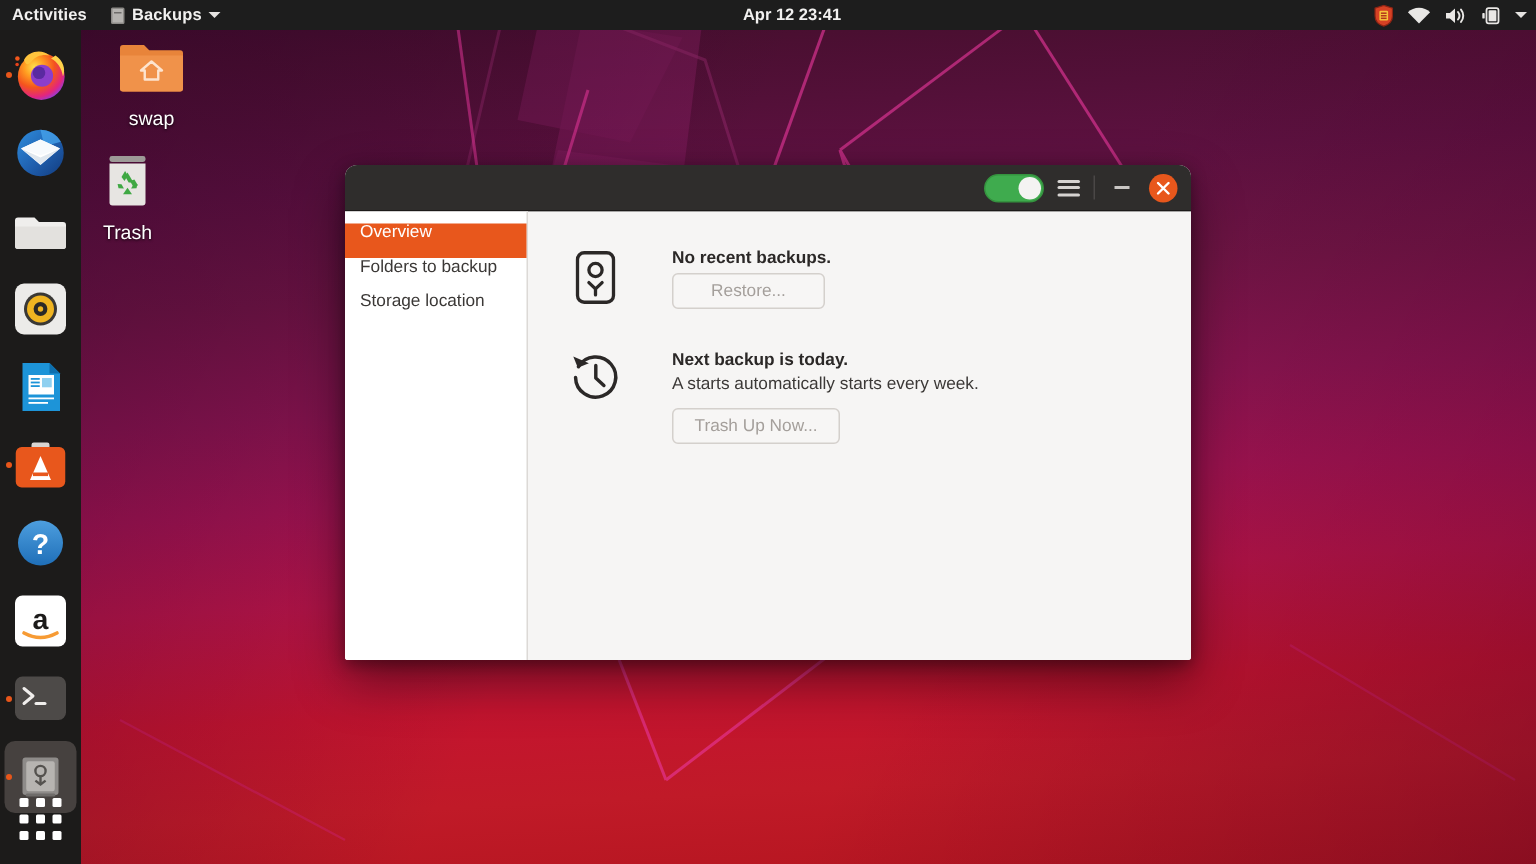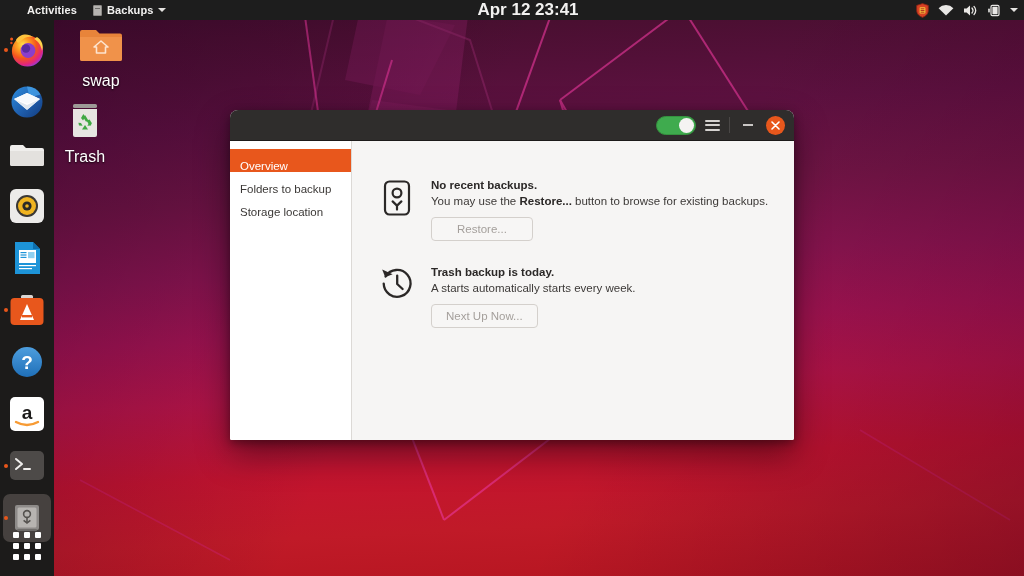--- a/index.html
+++ b/index.html
@@ -25,21 +25,21 @@
     position: absolute; inset: 0;
     background: linear-gradient(115deg, rgba(40,0,35,.40) 0%, rgba(0,0,0,0) 42%, rgba(0,0,0,0) 62%, rgba(60,0,35,.35) 100%);
   }
   #wallpaper svg { position: absolute; left: 0; top: 0; }
 
   
   #topbar {
     position: absolute; left: 0; top: 0; width: 1024px; height: 20px;
     background: #1d1d1d; color: #e8e6e3;
     font-size: 11px; z-index: 40;
-    display: flex; align-items: center; padding-left: 19px;
+    display: flex; align-items: center;
   }
   #topbar .tb-left { display: flex; align-items: center; height: 20px; }
   .tb-item {
     display: flex; align-items: center; gap: 5px;
     padding: 0 8px; height: 20px; font-weight: bold;
     color: #f2f1f0; letter-spacing: .1px;
   }
   .tb-appicon {
     width: 9px; height: 11px; background: #b5b3b0;
     border: 1px solid #8d8b88; border-radius: 1px;
@@ -47,21 +47,21 @@
   }
   .tb-appicon::after {
     content:""; position:absolute; left:1px; top:2px; right:1px; height:1px; background:#6e6c6a;
   }
   .caret-down {
     width: 0; height: 0; border-left: 4px solid transparent;
     border-right: 4px solid transparent; border-top: 4px solid #e5e3e1;
   }
   #tb-clock {
     position: absolute; left: 0; right: 0; text-align: center;
-    font-size: 17px; font-weight: bold; color: #f2f1f0;
+    font-size: 11px; font-weight: bold; color: #f2f1f0;
     pointer-events: none;
     margin-left: 32px;
   }
   #tb-right {
     position: absolute; right: 6px; top: 0; height: 20px;
     display: flex; align-items: center; gap: 9px;
   }
 
   
   #dock {
@@ -85,21 +85,21 @@
     position: absolute; bottom: 10px; left: 50%; transform: translateX(-50%);
     width: 40px; height: 40px; display: grid;
     grid-template-columns: repeat(3, 6px); grid-template-rows: repeat(3, 6px);
     gap: 5px; align-content: center; justify-content: center;
   }
   #appgrid i { display:block; width:6px; height:6px; background:#fff; border-radius:1px; }
 
   
   .desk-icon {
     position: absolute; width: 72px; text-align: center; z-index: 10;
-    color: #fff; font-size: 16px;
+    color: #fff; font-size: 13px;
   }
   .desk-icon .lbl {
     display:inline-block; margin-top:3px; padding:1px 4px; border-radius:2px;
     text-shadow: 0 1px 2px rgba(0,0,0,.85);
   }
 
   
   #window {
     position: absolute; left: 230px; top: 110px; width: 564px; height: 330px;
     z-index: 20;
@@ -138,27 +138,27 @@
     display:flex; align-items:center; justify-content:center;
   }
 
   #winbody { flex: 1 1 auto; display: flex; background: #f6f5f4; }
   #sidebar {
     width: 122px; flex: 0 0 122px; background: #ffffff;
     border-right: 1px solid #dcd9d6;
     padding-top: 8px;
   }
   .side-item {
-    height: 23px; display: flex; align-items: flex-end;
+    height: 23px; display: flex; align-items: flex-start;
     padding: 0 0 0 10px; font-size: 11.5px; color: #3b3836;
   }
   .side-item.selected { background: #e8571c; color: #fff; }
 
   #content { flex: 1 1 auto; padding: 24px 0 0 28px; }
-  .row { display: flex; gap: 15px; margin-bottom: 24px; margin-top: 13px; }
+  .row { display: flex; gap: 32px; margin-bottom: 24px; }
   .row-icon { width: 36px; flex: 0 0 36px; padding-top: 1px; }
   .row-body { padding-top: 1px; }
   .row-title { font-size: 11.5px; font-weight: bold; color: #2b2827; margin-bottom: 4px; }
   .row-desc { font-size: 11.5px; color: #3c3937; margin-bottom: 10px; }
   .row-desc b { font-weight: bold; color: #2b2827; }
   .btn {
     display: inline-block; min-width: 102px; text-align: center;
     padding: 5px 14px; font-size: 11.5px;
     border: 1px solid #d4d0cc; border-radius: 4px;
     background: #f7f6f5; color: #a49f9b;
@@ -438,37 +438,34 @@
         <div class="row-icon">
           <svg width="34" height="38" viewBox="0 0 34 38">
             <rect x="5" y="2.5" width="24" height="33" rx="4.5" fill="none" stroke="#2b2827" stroke-width="2.2"></rect>
             <circle cx="17" cy="14" r="4.4" fill="none" stroke="#2b2827" stroke-width="2.2"></circle>
             <path d="M12.6 22.4 L17 26.6 L21.4 22.4" fill="none" stroke="#2b2827" stroke-width="2.2" stroke-linecap="round" stroke-linejoin="round"></path>
             <path d="M17 26.6 V30.6" stroke="#2b2827" stroke-width="2.2" stroke-linecap="round"></path>
           </svg>
         </div>
         <div class="row-body">
           <div class="row-title">No recent backups.</div>
-          <div class="row-desc">
-            <span>You may use the </span><b>Restore...</b><span> button to browse for existing backups.</span>
-          </div>
           <span class="btn">Restore...</span>
         </div>
       </div>
 
       <div class="row">
         <div class="row-icon">
           <svg width="34" height="34" viewBox="0 0 34 34">
             <path d="M5.6 10.5 A13.4 13.4 0 1 1 3.7 17.6" fill="none" stroke="#2b2827" stroke-width="2.3" stroke-linecap="round"></path>
             <path d="M2.2 3.6 L5.2 11.2 L12.6 8.2 Z" fill="#2b2827"></path>
             <path d="M17.2 9.6 V18 L22.6 23" fill="none" stroke="#2b2827" stroke-width="2.3" stroke-linecap="round" stroke-linejoin="round"></path>
           </svg>
         </div>
         <div class="row-body">
-          <div class="row-title">Trash backup is today.</div>
+          <div class="row-title">Next backup is today.</div>
           <div class="row-desc">A starts automatically starts every week.</div>
-          <span class="btn">Next Up Now...</span>
+          <span class="btn">Trash Up Now...</span>
         </div>
       </div>
 
     </div>
   </div>
 </div>
 
 </body></html>

